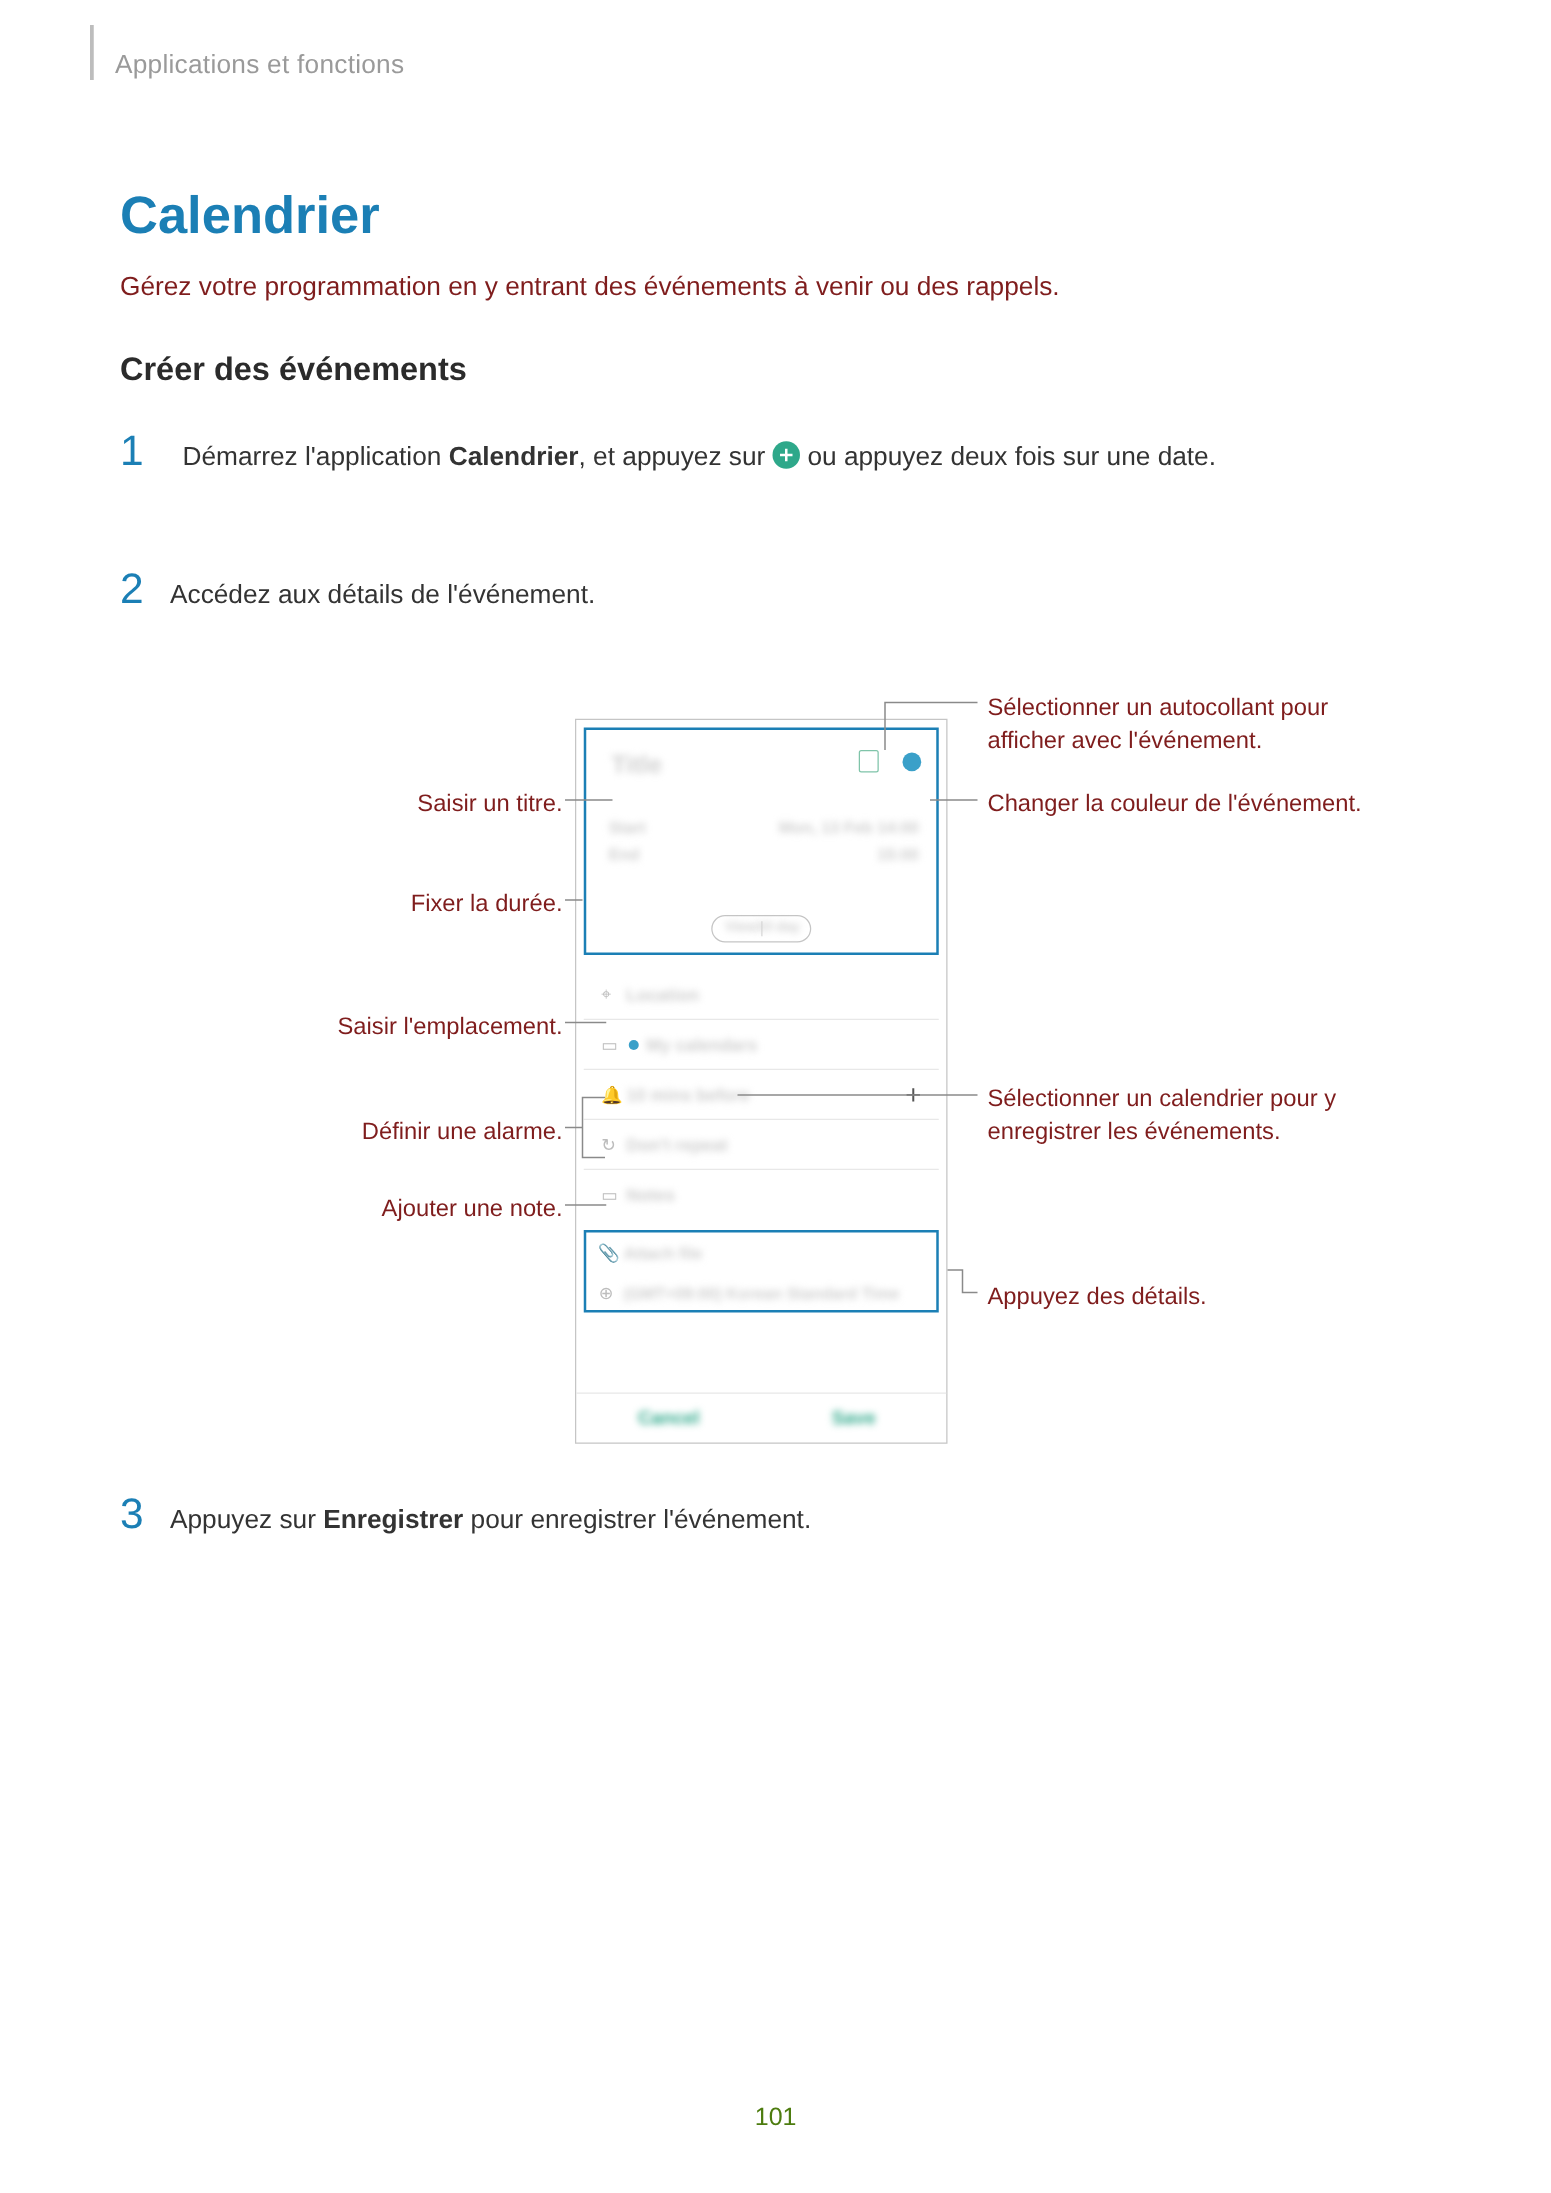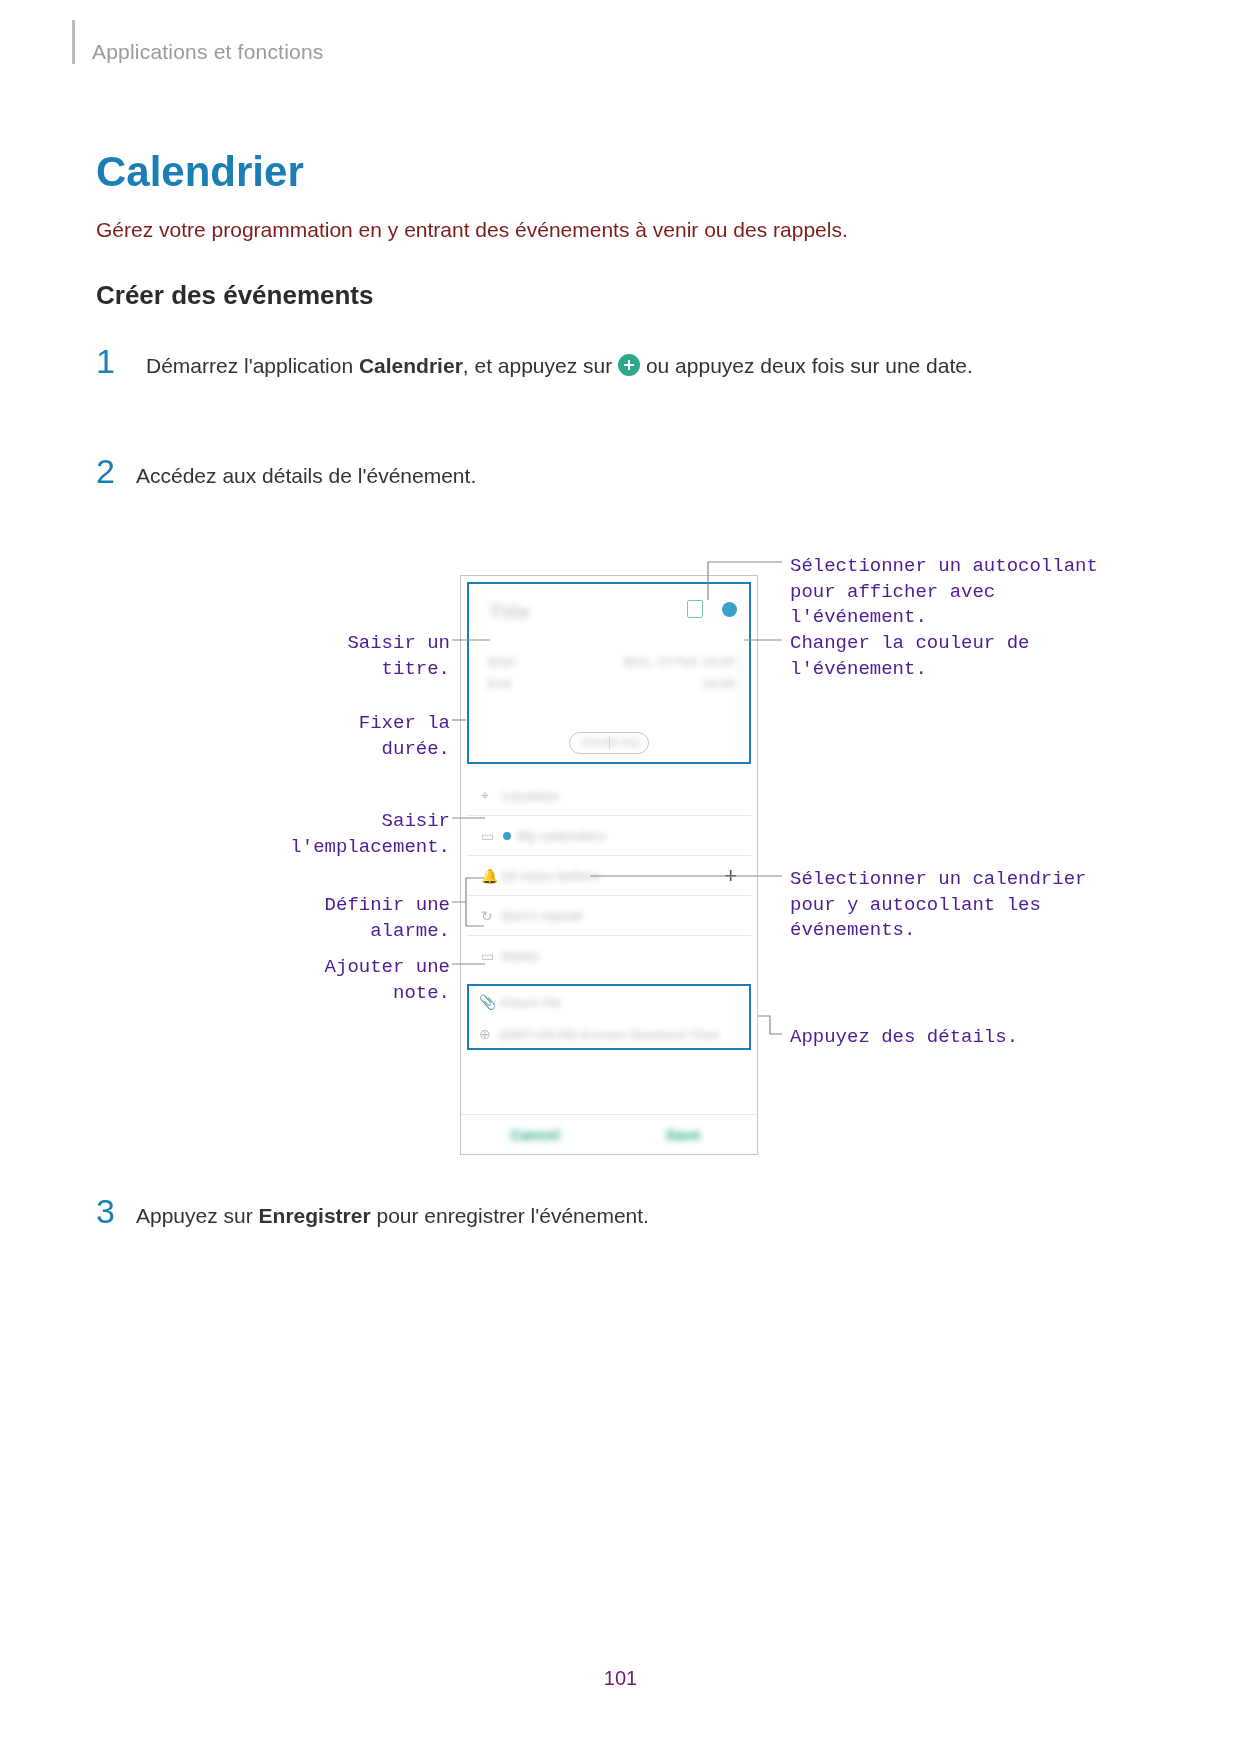--- a/index.html
+++ b/index.html
@@ -218,33 +218,32 @@
     color: #2ea88a;
     filter: blur(3px);
     font-weight: 700;
     font-size: 15px;
   }
 
   
   .callout {
     position: absolute;
     font-size: 19px;
-    color: #4c1d95;
+    color: #7f1d1d;
     line-height: 1.35;
-    font-family: Liberation Mono, monospace;
   }
   .callout.right { left: 790px; width: 330px; }
 
   .page-number {
     position: absolute;
-    bottom: 64px;
+    bottom: 48px;
     width: 100%;
     text-align: center;
     font-size: 20px;
-    color: #701a75;
+    color: #4d7c0f;
   }
 
   
   svg.connectors {
     position: absolute;
     left: 0; top: 0;
     width: 1241px; height: 1754px;
     pointer-events: none;
   }
   svg.connectors line, svg.connectors path {
@@ -273,21 +272,21 @@
 <div class="step-body" style="left:136px; top:460px;">Accédez aux détails de l'événement.</div>
 
 <div class="callout" style="left:315px; top:631px; text-align:right; width:135px;">Saisir un titre.</div>
 <div class="callout" style="left:315px; top:711px; text-align:right; width:135px;">Fixer la durée.</div>
 <div class="callout" style="left:230px; top:809px; text-align:right; width:220px;">Saisir l'emplacement.</div>
 <div class="callout" style="left:250px; top:893px; text-align:right; width:200px;">Définir une alarme.</div>
 <div class="callout" style="left:275px; top:955px; text-align:right; width:175px;">Ajouter une note.</div>
 
 <div class="callout right" style="top:554px;">Sélectionner un autocollant pour afficher avec l'événement.</div>
 <div class="callout right" style="top:631px;">Changer la couleur de l'événement.</div>
-<div class="callout right" style="top:867px;">Sélectionner un calendrier pour y autocollant les événements.</div>
+<div class="callout right" style="top:867px;">Sélectionner un calendrier pour y enregistrer les événements.</div>
 <div class="callout right" style="top:1025px;">Appuyez des détails.</div>
 
 <div class="phone">
   <div class="top-panel">
     <div class="title-row">
       <span class="title-text">Title</span>
       <span class="sticker"></span>
       <span class="color-dot"></span>
     </div>
     <span class="dur-blur" style="left:18px; top:70px; font-size:13px;">Start</span>

